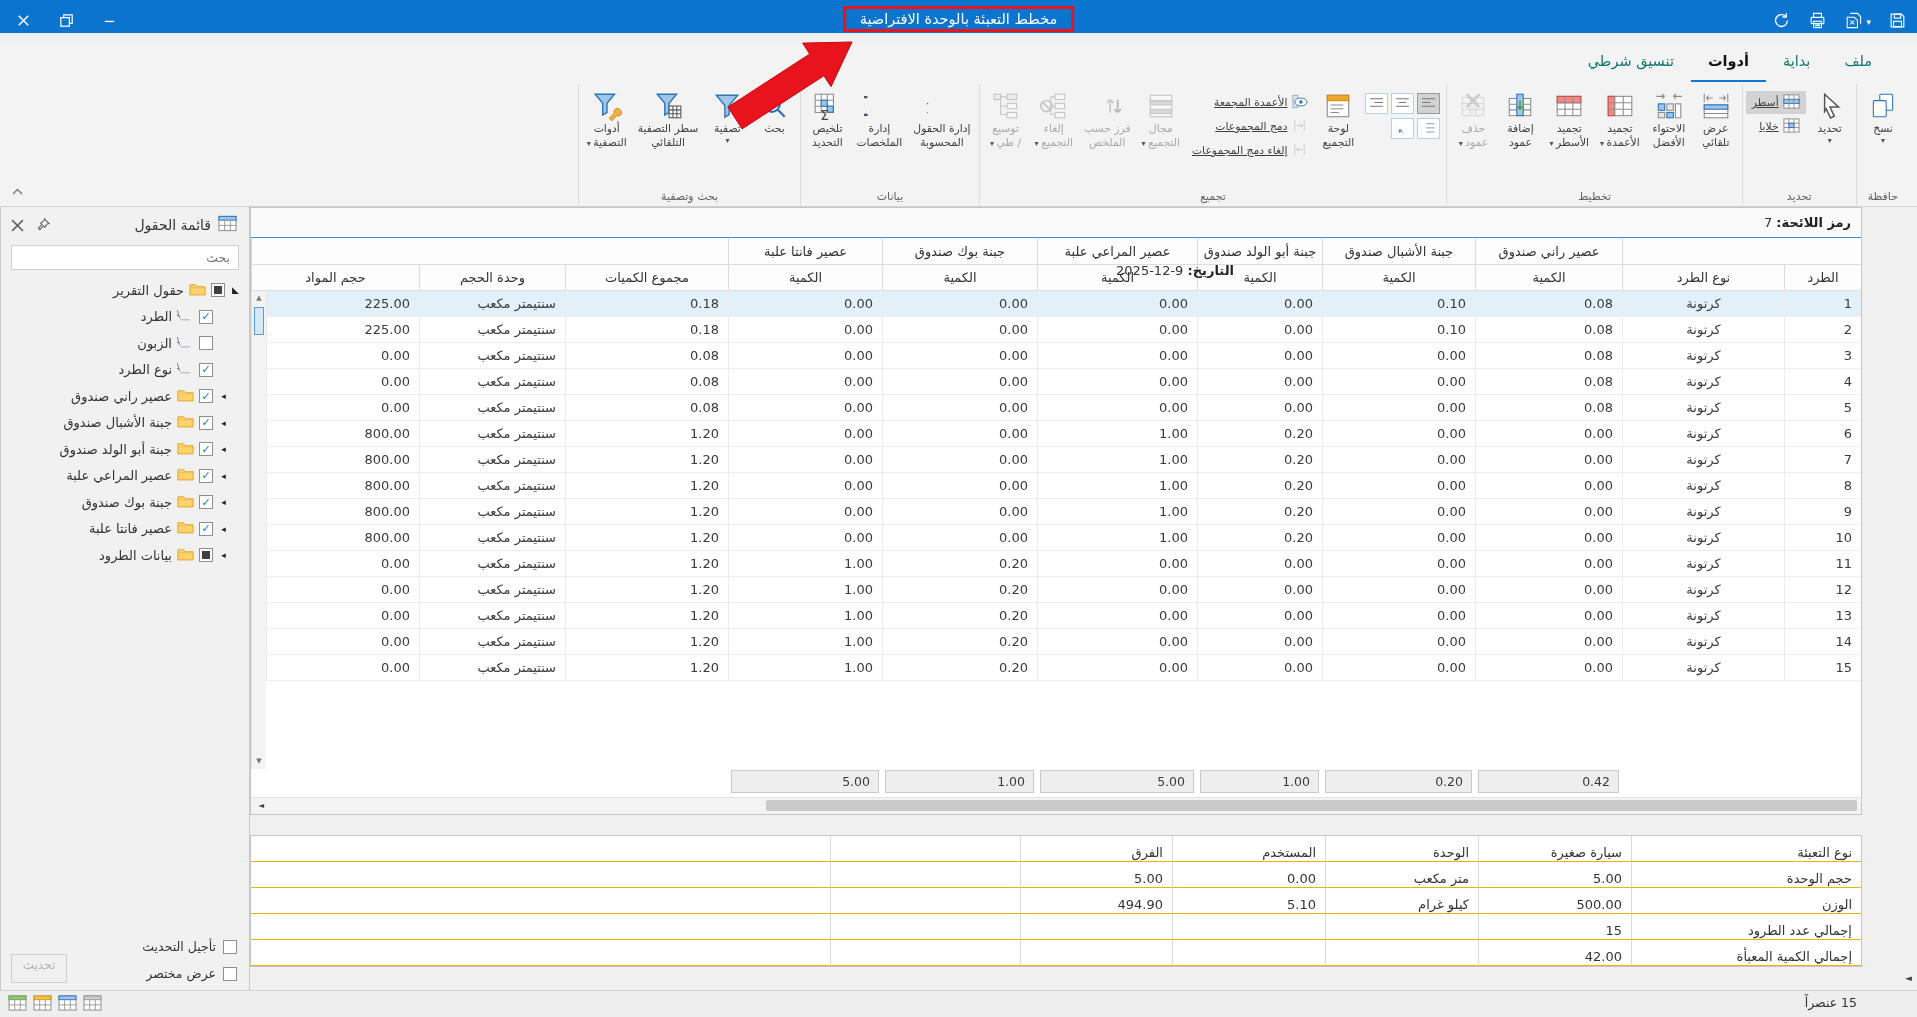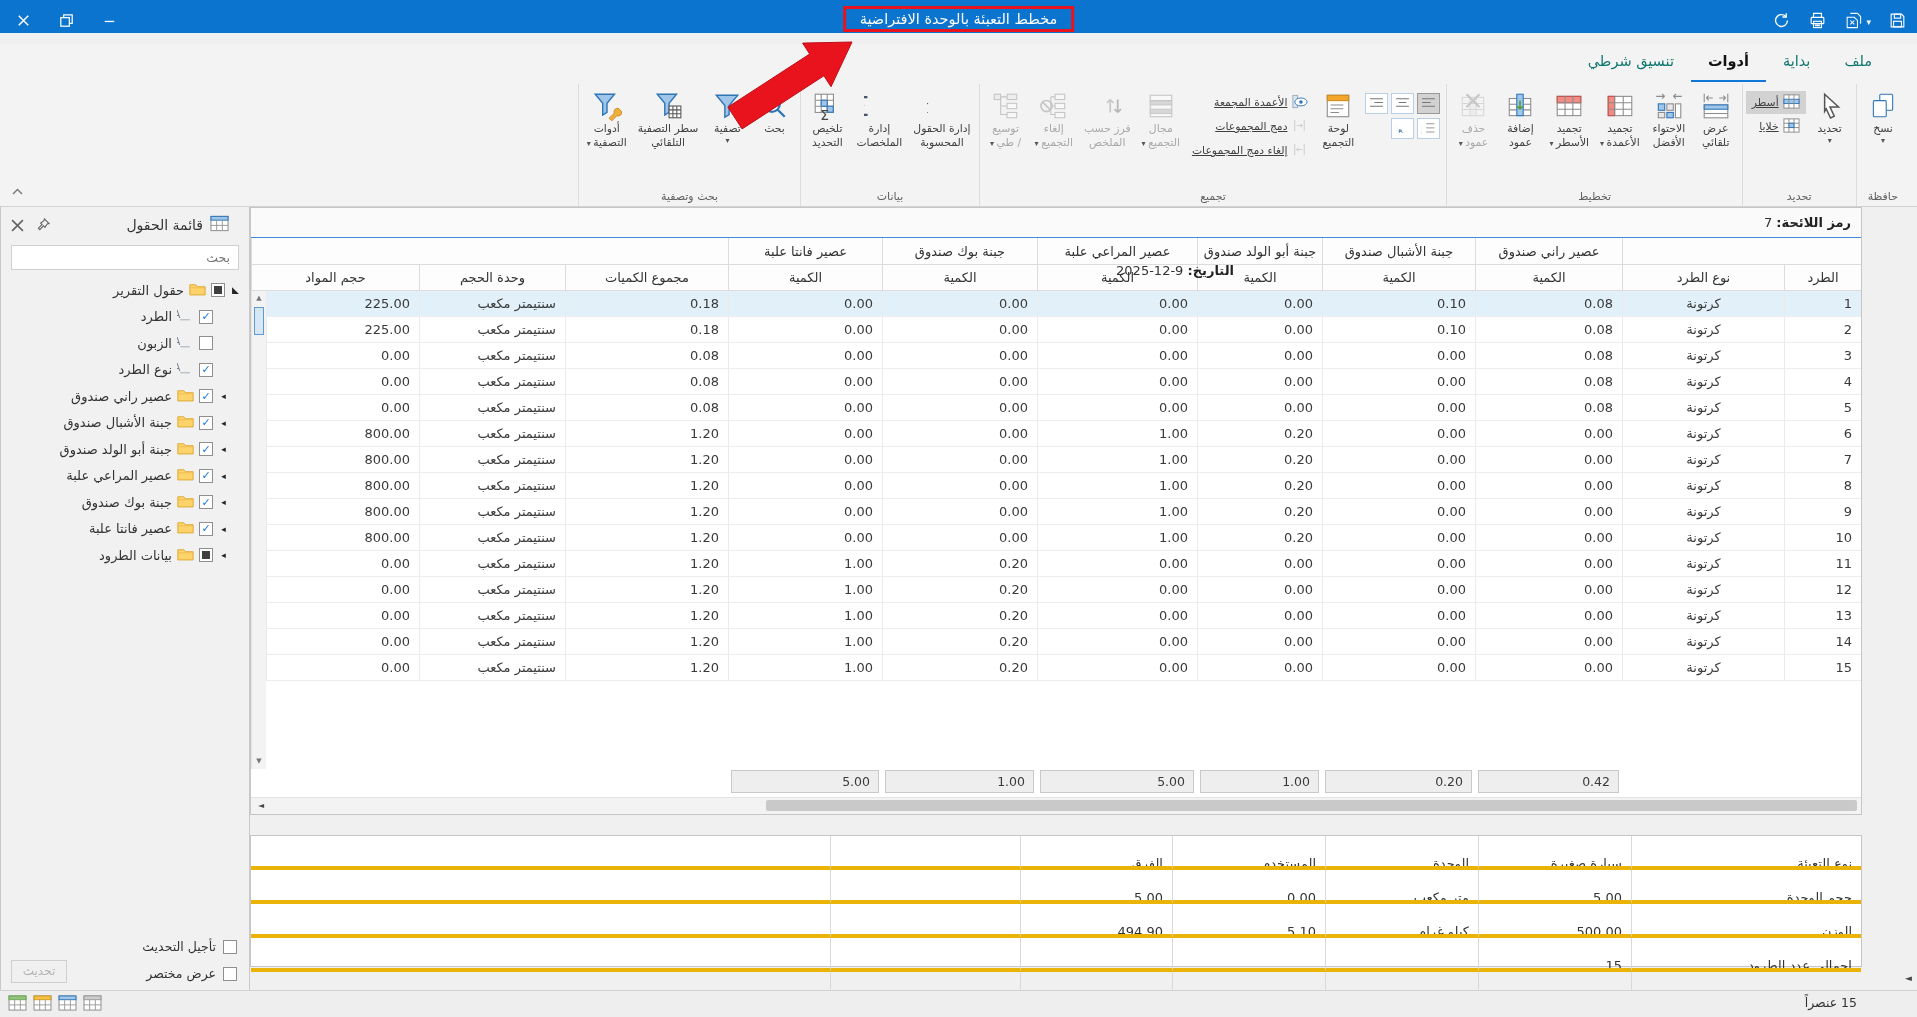--- a/index.html
+++ b/index.html
@@ -51,60 +51,60 @@
   .band { height:30px; background:#fafafa; border-bottom:1px solid #3e8ddc; position:relative; font-size:13px; line-height:29px; }
   .band b { color:#222; }
   .band .code { position:absolute; right:10px; }
   .band .date { position:absolute; right:627px;margin-top:48px; }
   .ghead .hc { border-left:1px solid #dcdcdc; border-bottom:1px solid #dcdcdc; background:#fdfdfd; font-size:13px; display:flex; align-items:center; justify-content:center; white-space:nowrap; overflow:hidden; color:#333; }
   .ghr1 .hc { height:27px; }
   .ghr2 .hc { height:26px; }
   .gbody-wrap { position:absolute; top:83px; left:15px; right:0; bottom:47px; overflow:hidden; background:#fff; }
   .grow { height:26px; }
   .grow .gc { border-left:1px solid #ebebeb; border-bottom:1px solid #ededed; font-size:13px; line-height:25px; white-space:nowrap; overflow:hidden; text-align:right; padding:0 9px; color:#3a3a3a; }
-  .grow .gc.center { text-align:center; padding:0 4px; }
+  .grow .gc.center { text-align:center; padding:0 4px;font-family:Liberation Serif, serif; }
   .grow.sel { background:var(--c-selrow,#e2f0fa); }
   .gtotals { position:absolute; bottom:17px; left:15px; right:0; height:30px; background:#fff; }
   .tbox { margin:3px 3px 0; background:#eeeeee; border:1px solid #c9c9c9; font-size:12.5px; text-align:right; padding:0 8px; line-height:21px; height:23px; color:#3a3a3a; }
   .vscroll { position:absolute; left:0; top:83px; width:15px; height:478px; background:#f3f3f3; border-left:1px solid #e3e3e3; }
   .vs-btn { height:15px; text-align:center; font-size:7px; color:#777; line-height:15px; }
   .vs-btn.bottom { position:absolute; bottom:0; left:0; right:0; }
   .vs-thumb { margin:1px 2px; height:28px; background:#d7e7f5; border:1px solid #5b9bd5; }
   .hscroll { position:absolute; bottom:0; left:0; right:0; height:17px; background:#f3f3f3; border-top:1px solid #e3e3e3; }
   .hs-btn { position:absolute; left:2px; top:0; width:16px; height:16px; text-align:center; font-size:8px; color:#444; line-height:16px; }
   .hs-thumb { position:absolute; left:32%; right:4px; top:2px; bottom:3px; background:#c9c9c9; border-radius:2px; }
 
   .summaryzone { position:absolute; top:628px; left:0; width:1612px; height:132px; border:1px solid #c6c6c6; background:#fff; }
   .scols { display:grid; grid-template-columns:230px 153px 153px 153px 152px 190px minmax(0,1fr); }
-  .srow .sc { height:26px; border-left:1px solid #d9d9d9; border-bottom:4px solid #eab308; font-size:13px; line-height:25px; text-align:right; padding:15px 9px; white-space:nowrap; overflow:hidden; color:#333; }
+  .srow .sc { height:26px; border-left:1px solid #d9d9d9; border-bottom:1px solid #eab308; font-size:13px; line-height:25px; text-align:right; padding:4px 9px; white-space:nowrap; overflow:hidden; color:#333; }
   .srow .sc:last-child { border-left:none; }
   .bottomstrip { position:absolute; top:765px; left:0; right:0; height:17px; }
   .bs-btn { position:absolute; right:5px; top:1px; font-size:9px; color:#444; }
 
   
   .fieldlist { position:absolute; top:207px; bottom:27px; left:0; width:250px; background:#f1f1f1; border-left:1px solid #c9c9c9; border-right:1px solid #c9c9c9; }
   .flhead { height:36px; position:relative; }
-  .fltitle { position:absolute; right:20px; top:8px; display:flex; align-items:center; gap:7px; font-size:14px; color:#333; white-space:nowrap; }
+  .fltitle { position:absolute; right:12px; top:8px; display:flex; align-items:center; gap:7px; font-size:14px; color:#333; white-space:nowrap; }
   .fltitle svg { width:19px; height:17px; }
   .fl-close { position:absolute; left:10px; top:10px; }
   .fl-pin { position:absolute; left:36px; top:9px; }
   .fl-close svg, .fl-pin svg { width:13px; height:13px; }
   .flsearch { margin:2px 10px 7px; height:25px; background:#fff; border:1px solid #cfcfcf; }
   .flsearch input { width:100%; height:100%; border:none; outline:none; background:transparent; font-family:inherit; font-size:12.5px; padding:0 8px; color:#333; }
   .flitem { height:26.5px; display:flex; align-items:center; gap:5px; font-size:13px; color:#333; padding-right:8px; white-space:nowrap; }
   .flitem.lvl2 { padding-right:20px; }
   .flitem .exp { width:11px; font-size:9px; color:#222; text-align:center; }
   .flitem .fico svg { width:17px; height:14px; }
   .cb { width:14px; height:14px; border:1px solid #8f8f8f; background:#fff; display:inline-flex; align-items:center; justify-content:center; flex:none; }
   .cb.checked::after { content:"✓"; color:var(--c-accent,#1177d7); font-size:11px; line-height:1; }
   .cb.indeterminate::after { content:""; width:8px; height:8px; background:#3f3f3f; }
   .flops { position:absolute; right:12px; display:flex; align-items:center; gap:7px; font-size:12.5px; color:#333; }
   .flops.r1 { bottom:36px;margin-left:8px; }
   .flops.r2 { bottom:9px; }
-  .btn-update { position:absolute; left:10px; bottom:7px; width:56px; height:23px; background:#f0f0f0; border:1px solid #cfcfcf; color:#b3b3b3; font-size:12px; text-align:center; line-height:21px; }
+  .btn-update { position:absolute; left:10px; bottom:7px; width:56px; height:29px; background:#f0f0f0; border:1px solid #cfcfcf; color:#b3b3b3; font-size:12px; text-align:center; line-height:21px; }
 
   
   .statusbar { position:absolute; bottom:0; left:0; right:0; height:27px; background:#eeeeee; border-top:1px solid #d2d2d2; }
   .sb-count { position:absolute; right:60px; top:4px; font-size:12.5px; color:#333; }
   .sb-icons { position:absolute; left:8px; top:4px; display:flex; gap:6px; direction:ltr; }
   .sb-icons svg { width:19px; height:16px; }
 </style>
 </head>
 <body>
 

